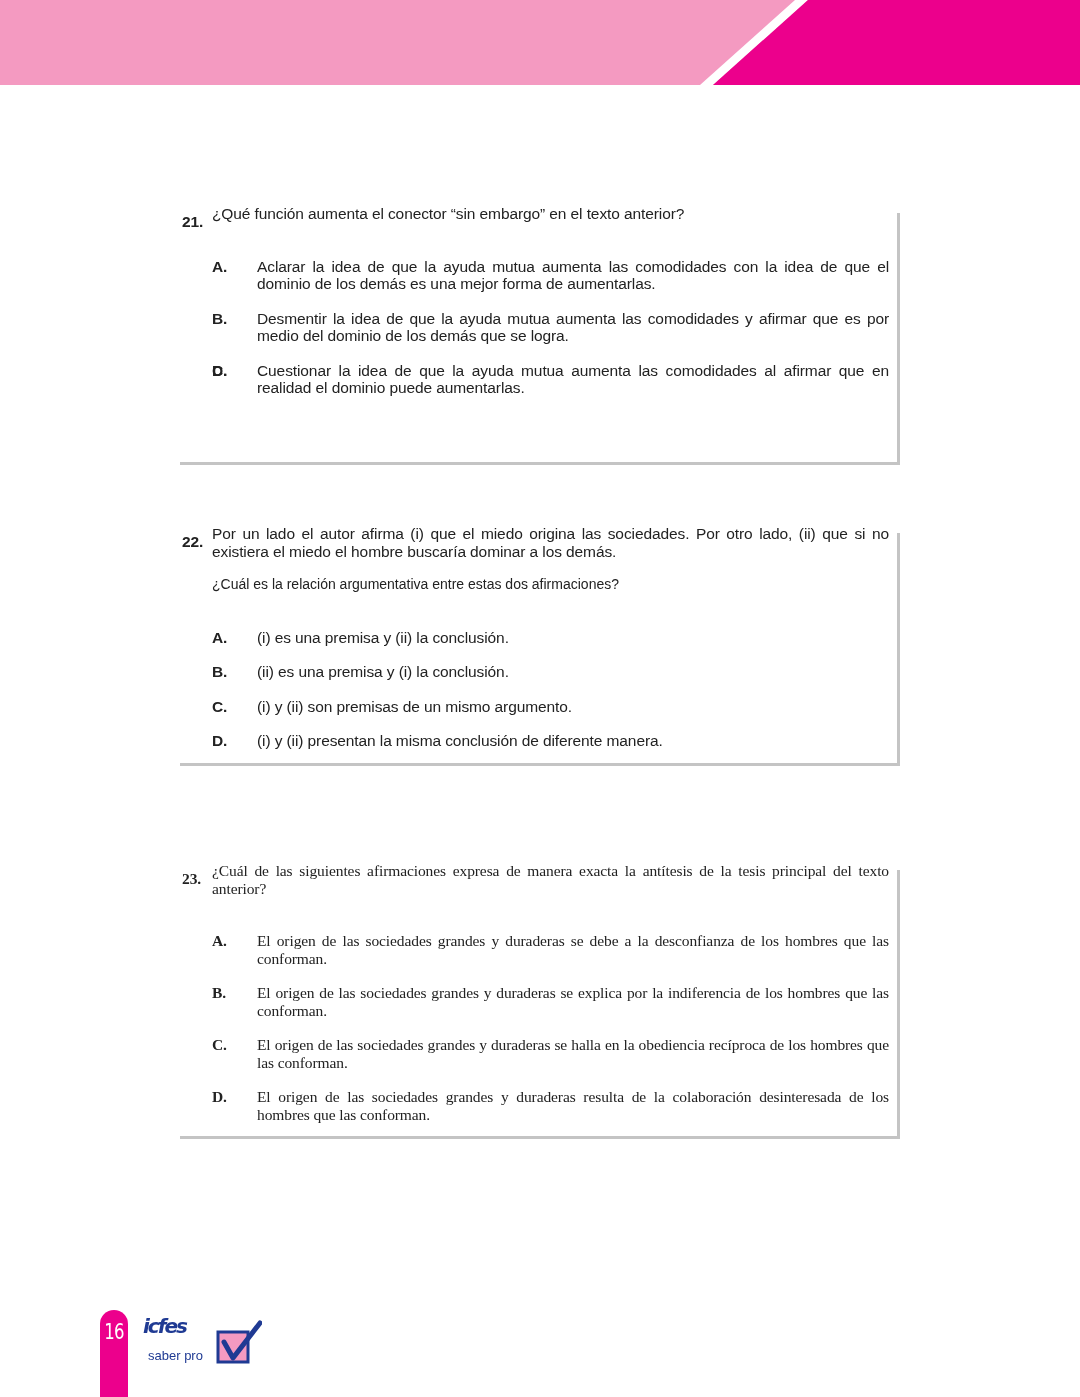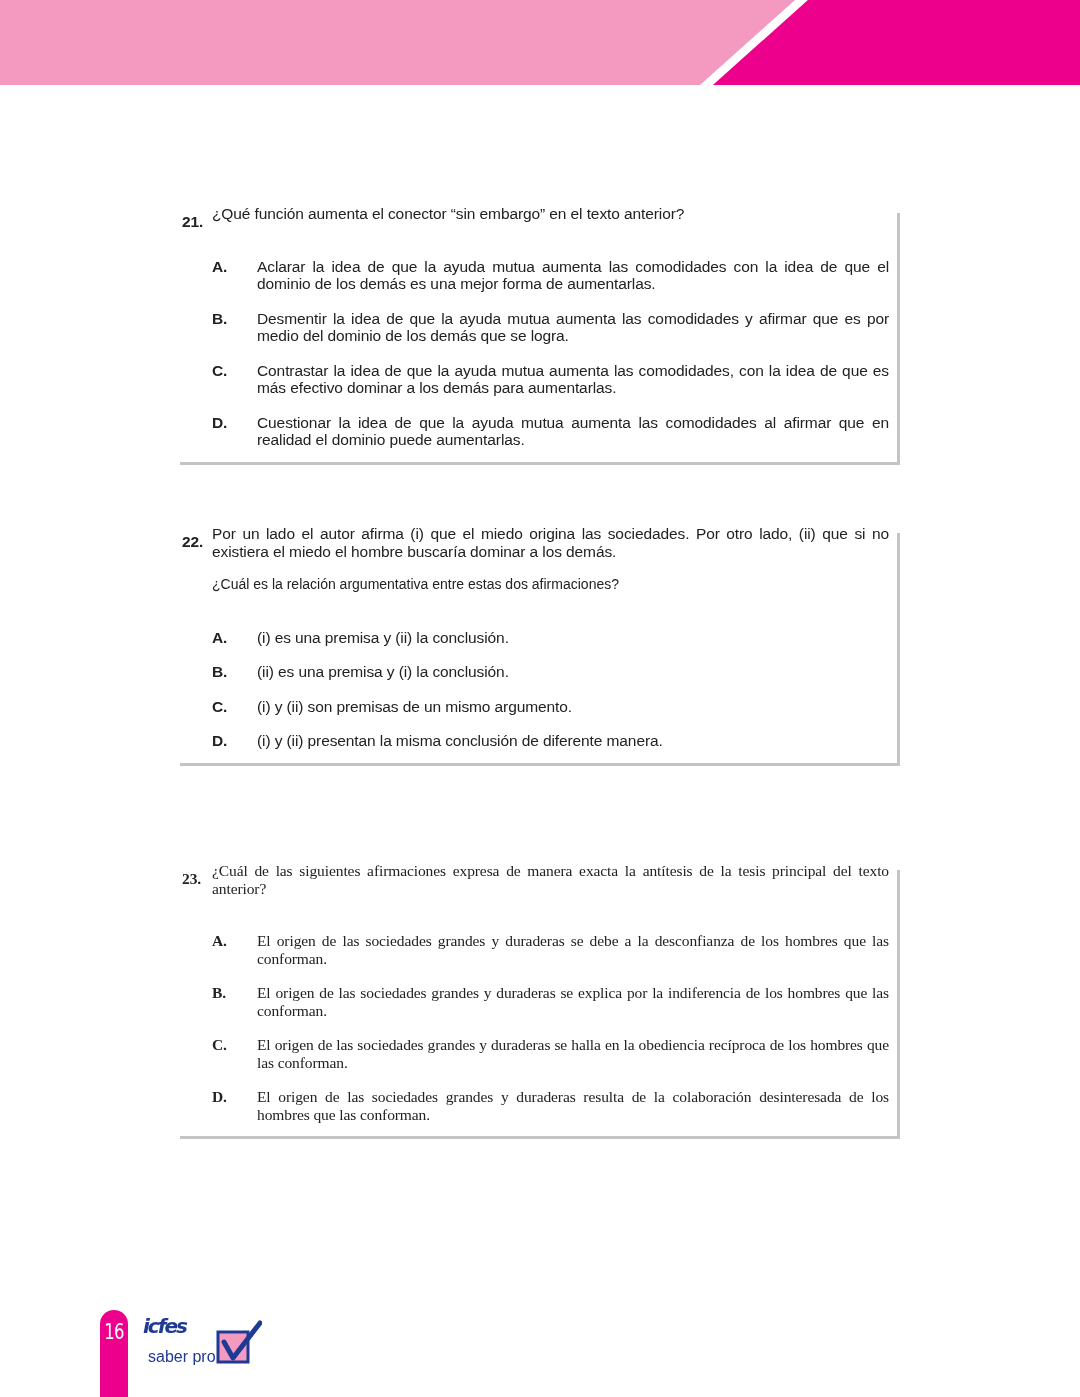--- a/index.html
+++ b/index.html
@@ -55,21 +55,21 @@
     transform: scaleX(0.75); letter-spacing: -1px;
   }
   .logo { position: absolute; left: 140px; top: 1318px; width: 125px; height: 50px; }
   .logo-word {
     position: absolute; left: 3px; top: -4px; color: #1f3a93;
     font-family: "DejaVu Sans", sans-serif; font-weight: bold; font-style: italic;
     font-size: 20px; letter-spacing: -2px;
   }
   .logo-sub {
     position: absolute; left: 8px; top: 30px; color: #1f3a93;
-    font-size: 16px; font-family: "Liberation Sans", sans-serif;
+    font-size: 13px; font-family: "Liberation Sans", sans-serif;
   }
   .logo-check { position: absolute; left: 76px; top: 2px; width: 46px; height: 44px; }
 </style>
 </head>
 <body>
 
 <div class="header-band"></div>
 <svg class="header-accent" viewBox="0 0 1080 85" width="1080" height="85">
   <polygon points="700,85 795,0 808,0 713,85" fill="#ffffff"></polygon>
   <polygon points="713,85 808,0 1080,0 1080,85" fill="#ec008c"></polygon>
@@ -86,21 +86,20 @@
     <div class="option">
       <span class="opt-letter">A.</span>
       <span>Aclarar la idea de que la ayuda mutua aumenta las comodidades con la idea de que el dominio de los demás es una mejor forma de aumentarlas.</span>
     </div>
     <div class="option" style="margin-top:17px;">
       <span class="opt-letter">B.</span>
       <span>Desmentir la idea de que la ayuda mutua aumenta las comodidades y afirmar que es por medio del dominio de los demás que se logra.</span>
     </div>
     <div class="option" style="margin-top:17px;">
       <span class="opt-letter">C.</span>
-      <span>Contrastar la idea de que la ayuda mutua aumenta las comodidades, con la idea de que es más efectivo dominar a los demás para aumentarlas.</span>
     </div>
     <div class="option" style="margin-top:17px;">
       <span class="opt-letter">D.</span>
       <span>Cuestionar la idea de que la ayuda mutua aumenta las comodidades al afirmar que en realidad el dominio puede aumentarlas.</span>
     </div>
   </div>
 </div>
 
 <div class="question" style="top:525px; height:241px;">
   <div class="q-frame-right" style="top:8px; bottom:0;"></div>

